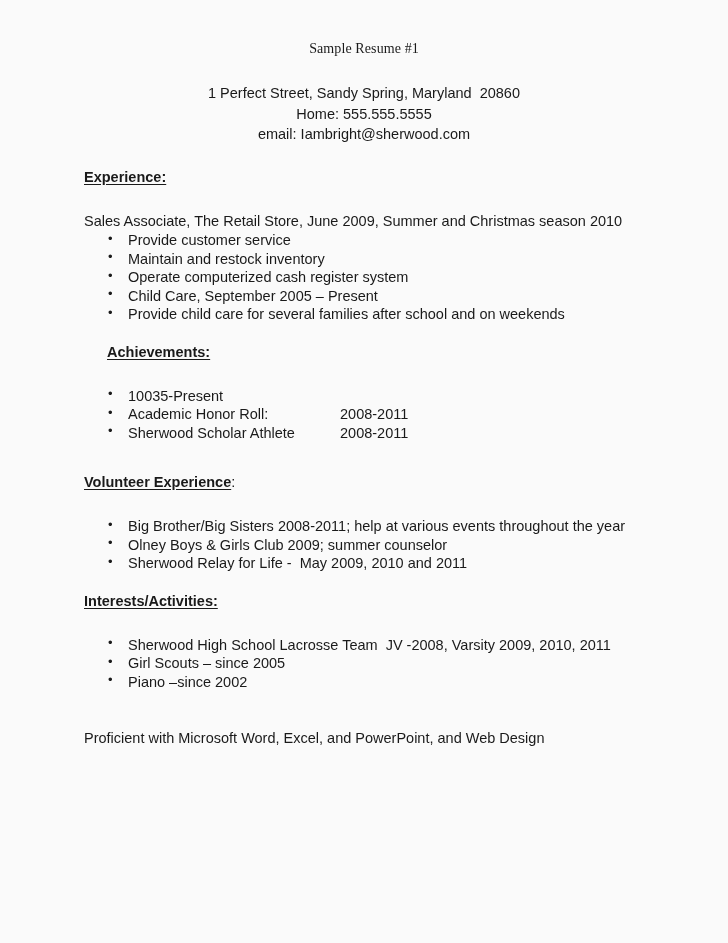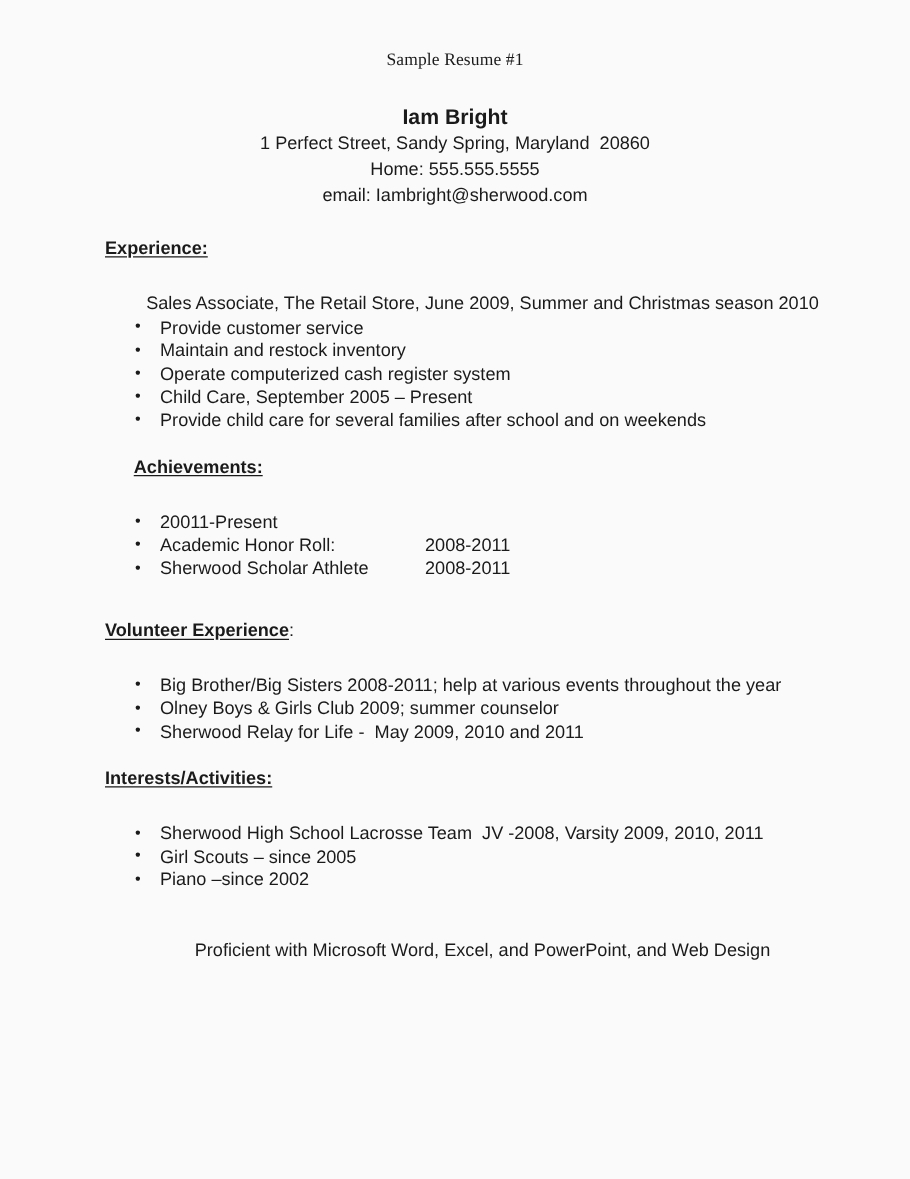--- a/index.html
+++ b/index.html
@@ -76,21 +76,20 @@
 
   .sub-heading {
     margin-left: 23px;
   }
 
   .lead-line {
     font-size: 14.5px;
     line-height: 1.35;
     margin: 0;
     white-space: pre-wrap;
-    text-align: center;
   }
 
   ul.bullets {
     list-style: none;
     margin: 0;
     padding: 0;
   }
   ul.bullets > li {
     position: relative;
     font-size: 14.5px;
@@ -126,21 +125,20 @@
   .spacer-xl { height: 31px; }
 </style>
 </head>
 <body>
 
 <div class="page">
 
   <div class="doc-title">Sample Resume #1</div>
 
   <div class="name-block">
-    <div class="full-name">Iam Bright</div>
     <div class="contact-line">1 Perfect Street, Sandy Spring, Maryland  20860</div>
     <div class="contact-line">Home: 555.555.5555</div>
     <div class="contact-line">email: Iambright@sherwood.com</div>
   </div>
 
   <div class="content">
 
     <div class="section-heading">
       <span class="h-text">Experience:</span>
     </div>
@@ -155,21 +153,21 @@
     </ul>
 
     <div class="spacer-md"></div>
 
     <div class="section-heading sub-heading">
       <span class="h-text">Achievements:</span>
     </div>
     <div class="spacer-lg"></div>
     <ul class="bullets achieve">
       <li>
-        <span class="ach-date">20011-Present</span>
+        <span class="ach-date">10035-Present</span>
       </li>
       <li>
         <span class="ach-label">Academic Honor Roll:</span>
         <span class="ach-date">2008-2011</span>
       </li>
       <li>
         <span class="ach-label">Sherwood Scholar Athlete</span>
         <span class="ach-date">2008-2011</span>
       </li>
     </ul>

